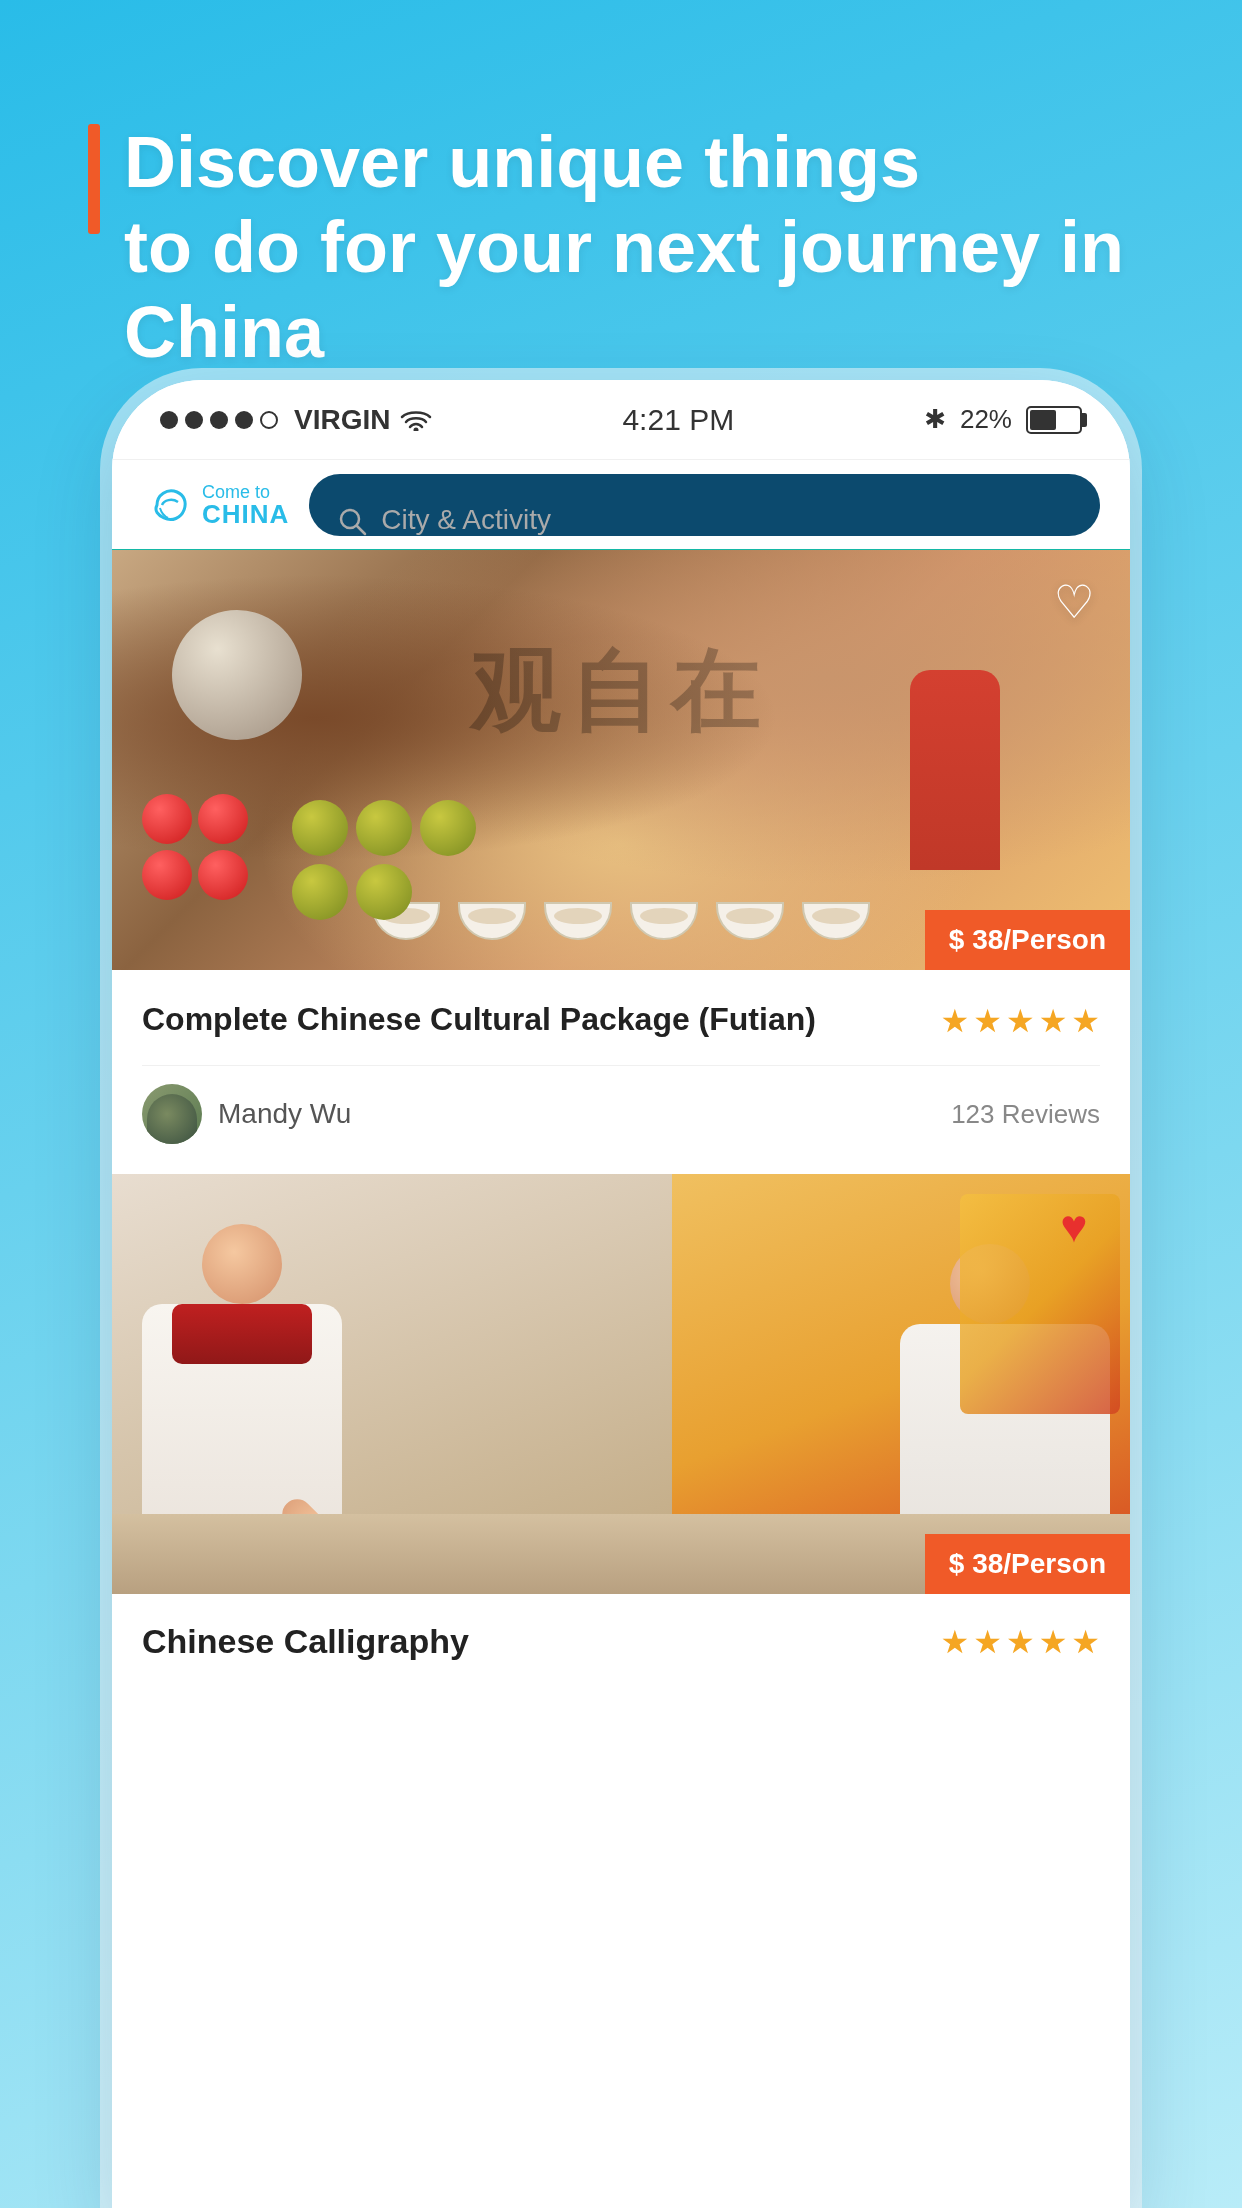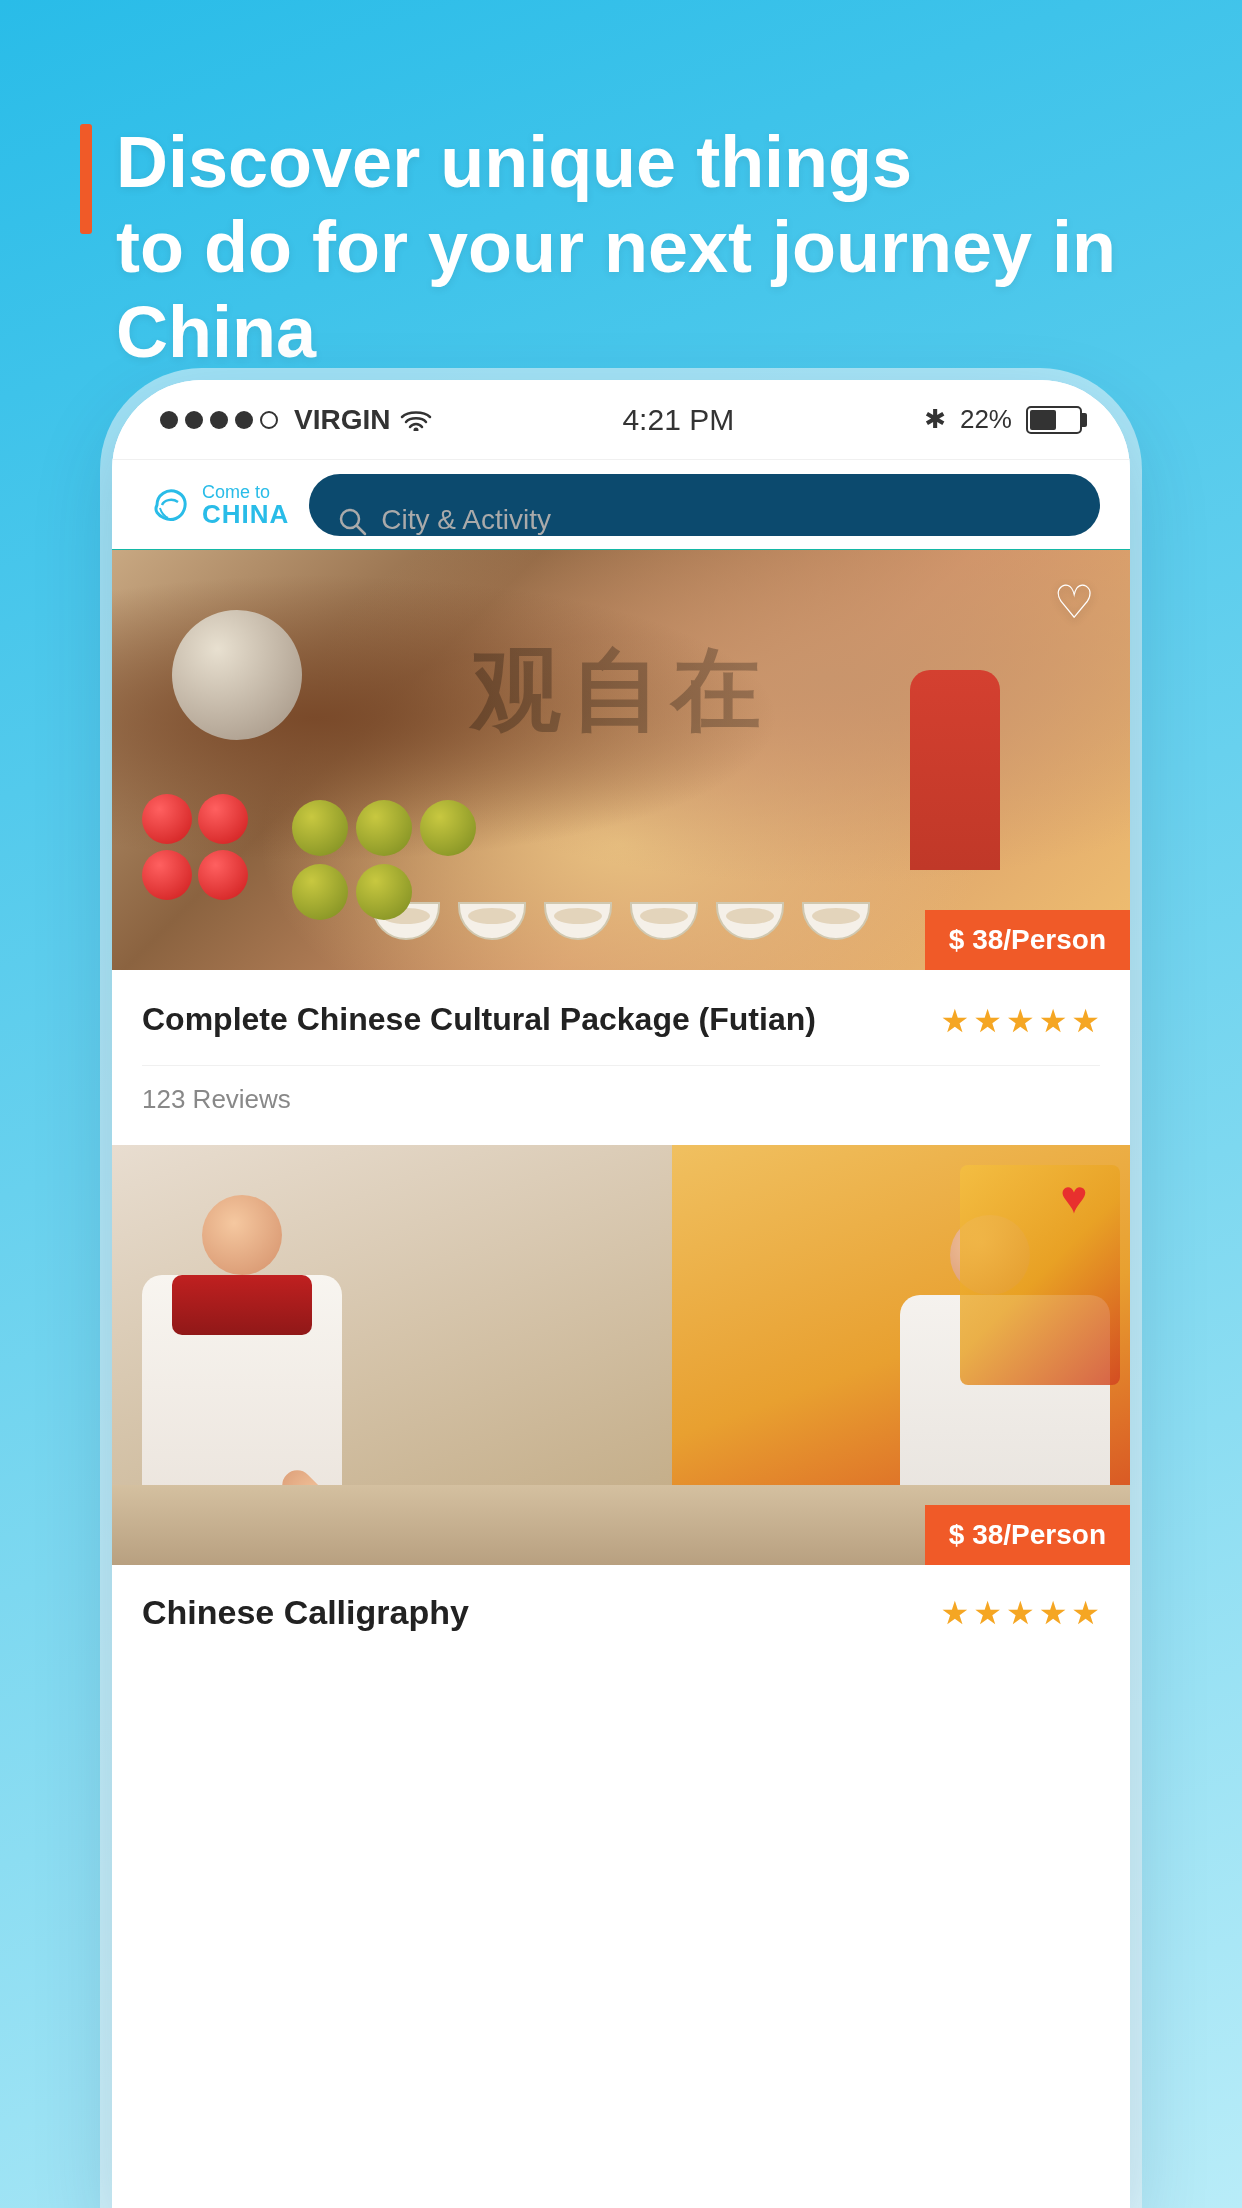--- a/index.html
+++ b/index.html
@@ -9,21 +9,21 @@
       height: 2208px;
       background: linear-gradient(160deg, #29bce8 0%, #7dd8f0 60%, #b8ecf8 100%);
       font-family: -apple-system, BlinkMacSystemFont, 'Helvetica Neue', Arial, sans-serif;
       overflow: hidden;
       position: relative;
     }
 
     .hero-text {
       position: absolute;
       top: 120px;
-      left: 80px;
+      left: 88px;
       right: 80px;
     }
 
     .hero-accent-bar {
       position: absolute;
       left: 0;
       top: 4px;
       width: 12px;
       height: 110px;
       background: #f05a28;
@@ -596,20 +596,26 @@
           <div class="stars-row">
             <span class="star">★</span>
             <span class="star">★</span>
             <span class="star">★</span>
             <span class="star">★</span>
             <span class="star">★</span>
           </div>
         </div>
 
         <div class="card-footer">
+          <div class="guide-info">
+            <div class="guide-avatar">
+              <div style="position:absolute;bottom:0;left:50%;transform:translateX(-50%);width:50px;height:50px;background:radial-gradient(circle at 40% 40%,#7a8a60,#3a5040);border-radius:50% 50% 0 0;"></div>
+            </div>
+            <span class="guide-name">Mandy Wu</span>
+          </div>
           <span class="reviews-text">123 Reviews</span>
         </div>
       </div>
     </div>
 
     <div class="activity-card">
       <div class="card-image-container">
         <div class="calligraphy-scene">
           <div class="cal-bg-left"></div>
           <div class="cal-bg-right"></div>

